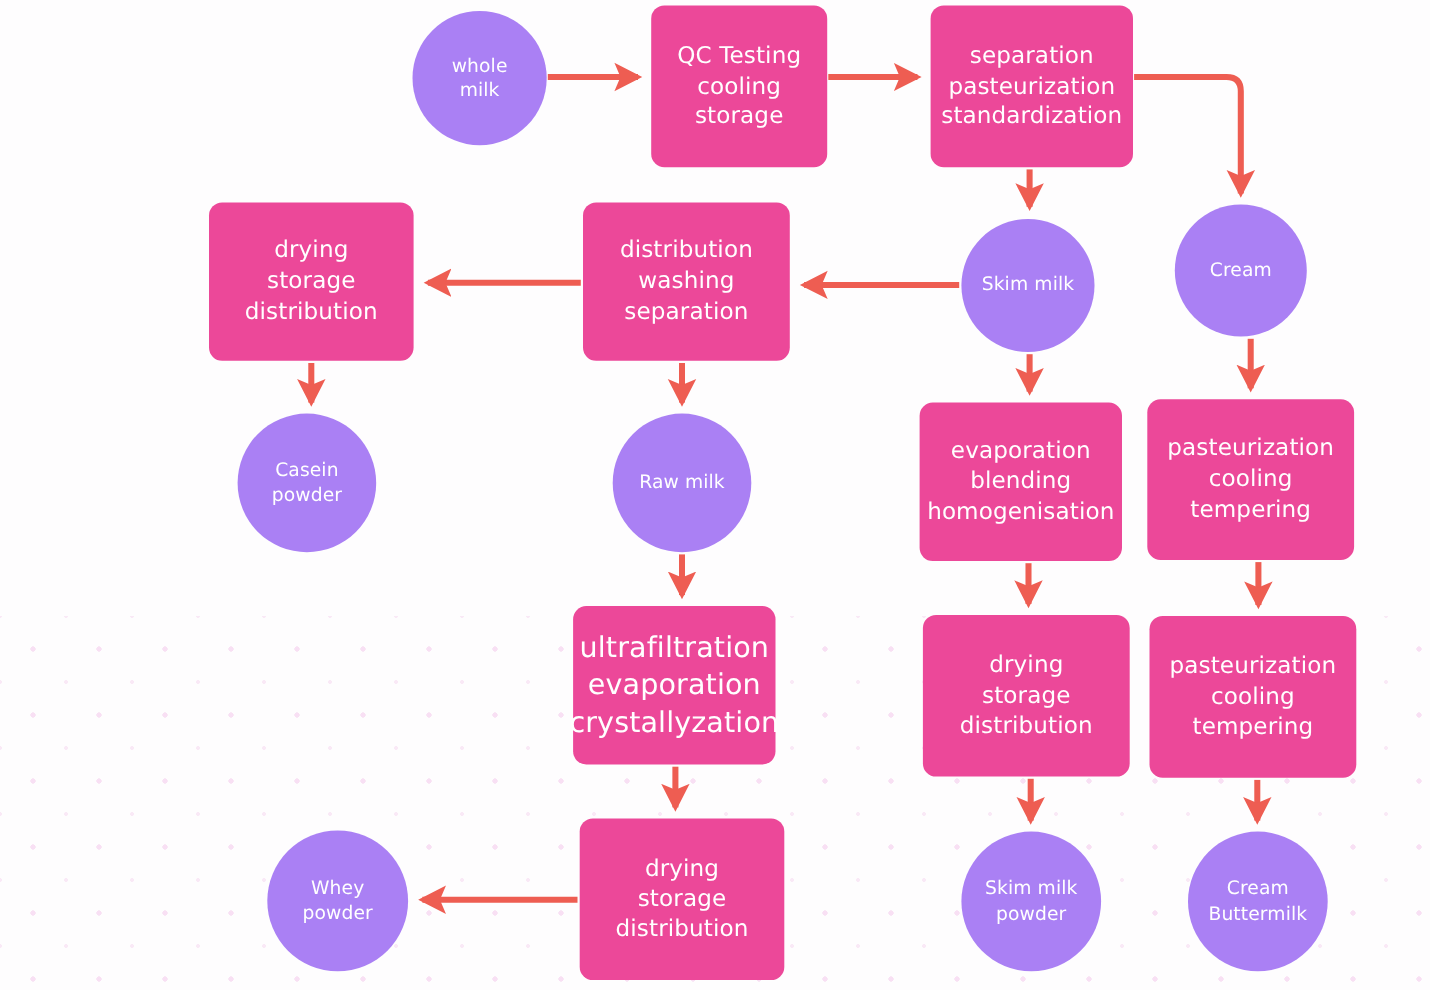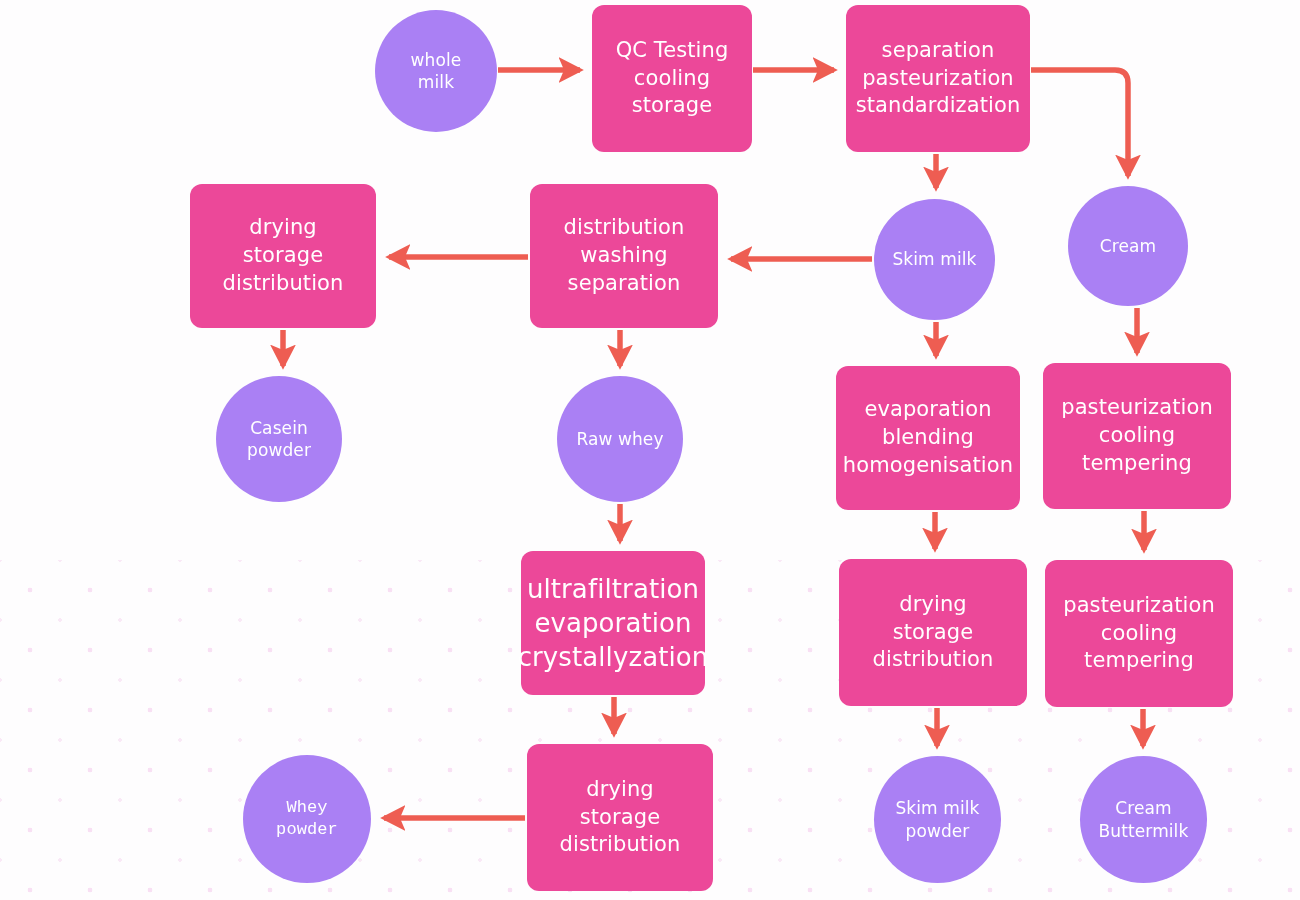--- a/index.html
+++ b/index.html
@@ -141,33 +141,33 @@
       <div class="node node-proc" style="left: 190px; top: 184px; width: 186px; height: 144px;">
         <span class="node-label" style="font-size: 21px;">drying
 storage
 distribution</span>
       </div>
       <div class="node node-mat" style="left: 216px; top: 376px; width: 126px; height: 126px;">
         <span class="node-label" style="font-size: 17px;">Casein
 powder</span>
       </div>
       <div class="node node-mat" style="left: 557px; top: 376px; width: 126px; height: 126px;">
-        <span class="node-label" style="font-size: 17px;">Raw whey</span>
+        <span class="node-label" style="font-size: 17px;">Raw milk</span>
       </div>
       <div class="node node-proc" style="left: 521px; top: 551px; width: 184px; height: 144px;">
         <span class="node-label" style="font-size: 26px;">ultrafiltration
 evaporation
 crystallyzation</span>
       </div>
       <div class="node node-proc" style="left: 527px; top: 744px; width: 186px; height: 147px;">
         <span class="node-label" style="font-size: 21px;">drying
 storage
 distribution</span>
       </div>
-      <div class="node node-mat" style="left: 243px; top: 755px; width: 128px; height: 128px; font-family: Liberation Mono, monospace;">
+      <div class="node node-mat" style="left: 243px; top: 755px; width: 128px; height: 128px;">
         <span class="node-label" style="font-size: 17px;">Whey
 powder</span>
       </div>
       <div class="node node-proc" style="left: 836px; top: 366px; width: 184px; height: 144px;">
         <span class="node-label" style="font-size: 21px;">evaporation
 blending
 homogenisation</span>
       </div>
       <div class="node node-proc" style="left: 839px; top: 559px; width: 188px; height: 147px;">
         <span class="node-label" style="font-size: 21px;">drying

